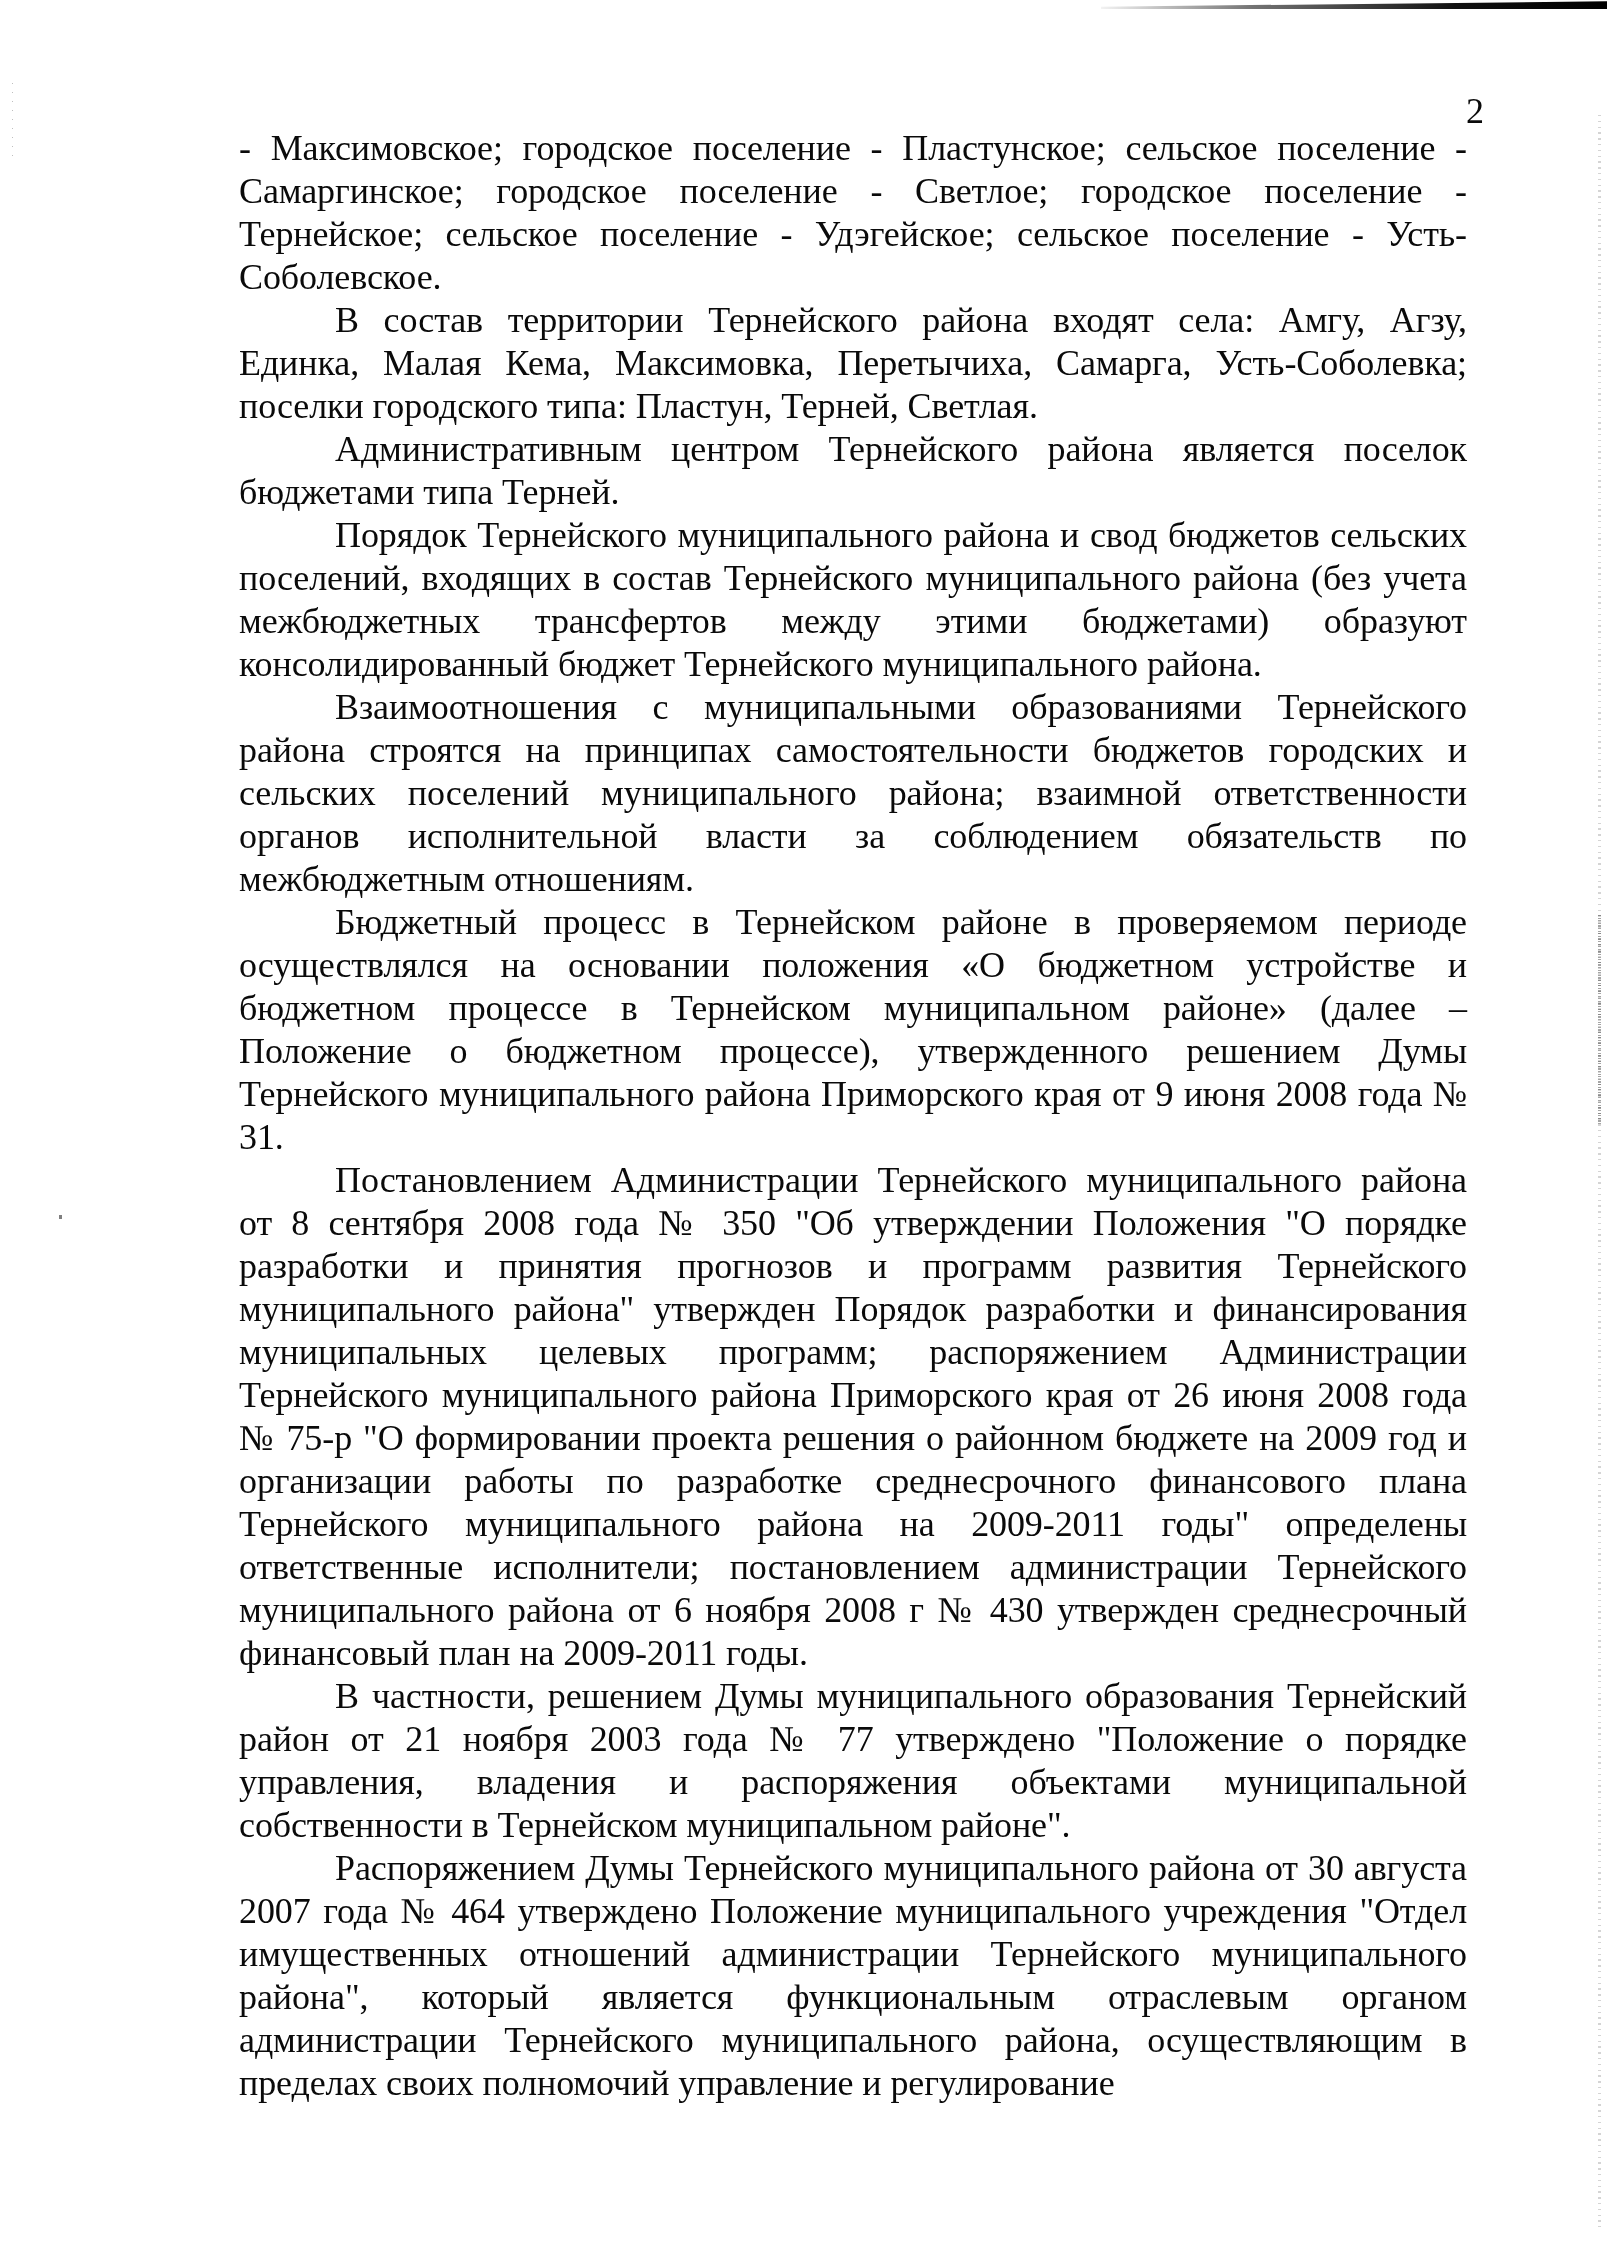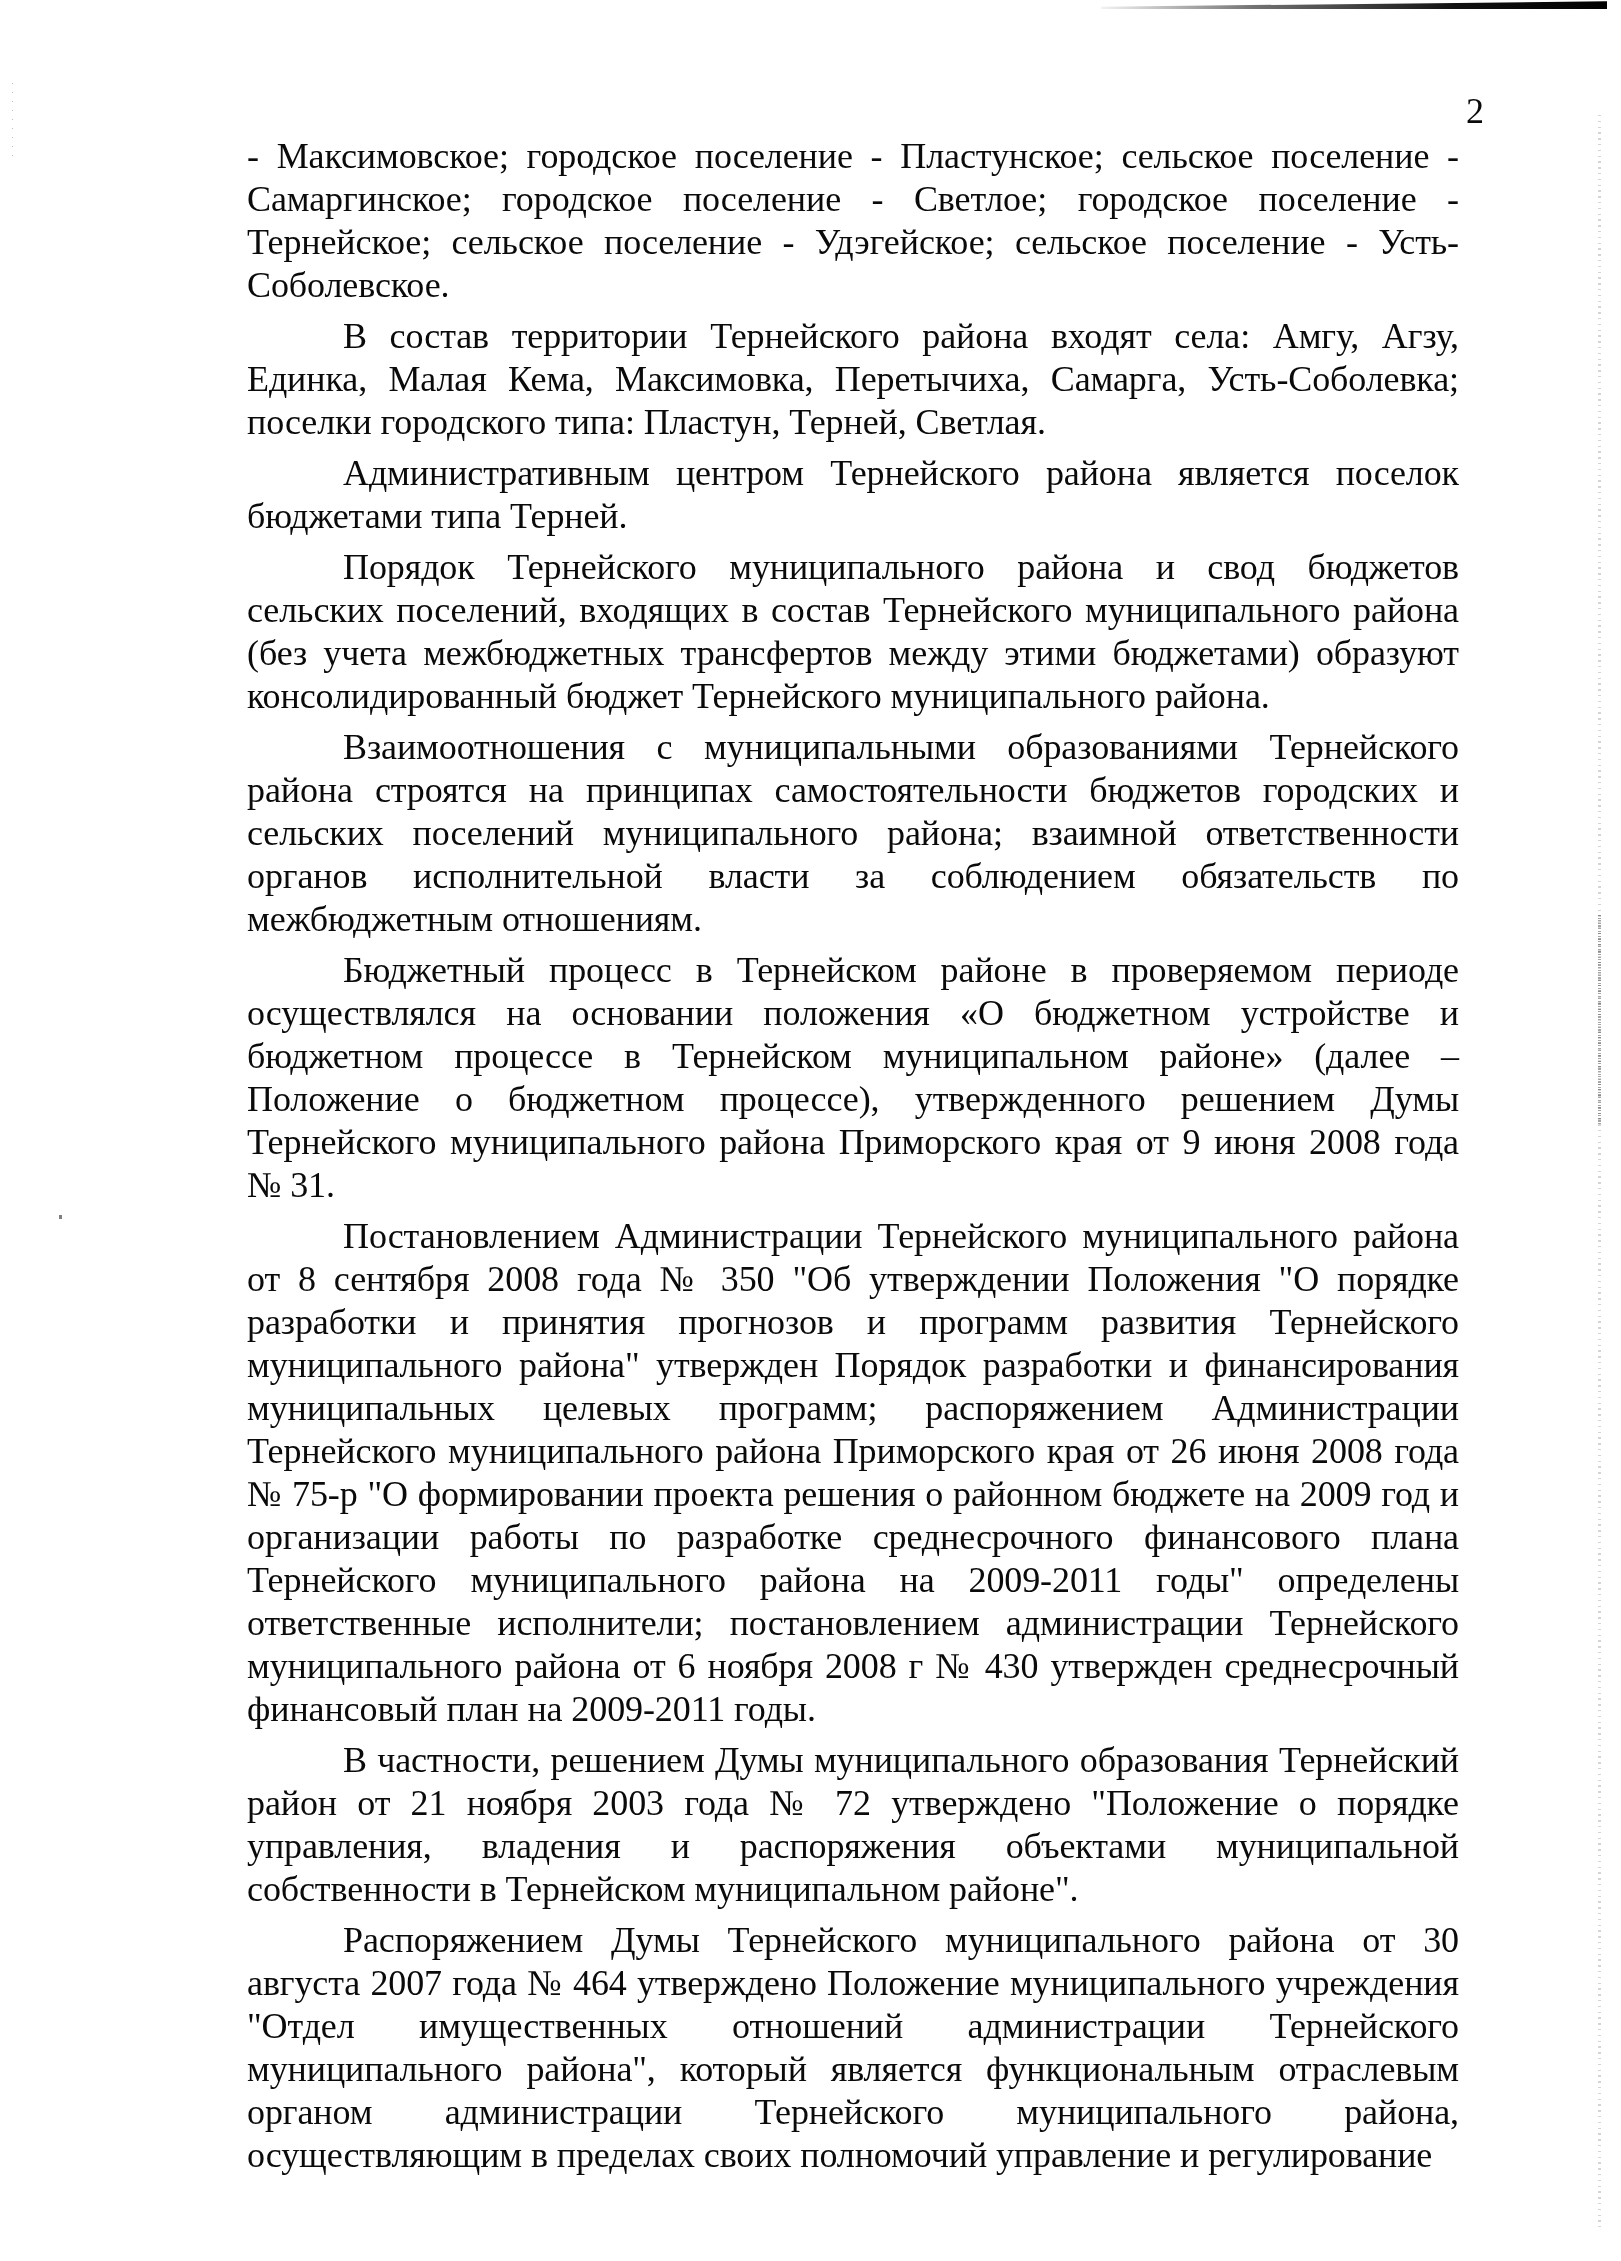--- a/index.html
+++ b/index.html
@@ -68,21 +68,21 @@
       position: absolute;
       left: 239px;
       top: 127px;
       width: 1228px;
       font-size: 36px;
       line-height: 43px;
       text-align: justify;
       letter-spacing: -0.1px;
     }
     .doc-body p {
-      margin: 8px;
+      margin: 0;
       text-indent: 96px;
       hyphens: none;
     }
     .doc-body p.no-indent {
       text-indent: 0;
     }
   </style>
 </head>
 <body>
 
@@ -95,16 +95,16 @@
 <div class="page-number">2</div>
 
 <div class="doc-body">
   <p class="no-indent">- Максимовское; городское поселение - Пластунское; сельское поселение - Самаргинское; городское поселение - Светлое; городское поселение - Тернейское; сельское поселение - Удэгейское; сельское поселение  - Усть-Соболевское.</p>
   <p>В состав территории Тернейского района входят села: Амгу, Агзу, Единка, Малая Кема, Максимовка, Перетычиха, Самарга, Усть-Соболевка; поселки городского типа: Пластун, Терней, Светлая.</p>
   <p>Административным центром Тернейского района является поселок бюджетами типа Терней.</p>
   <p>Порядок Тернейского муниципального района и свод бюджетов сельских поселений, входящих в состав Тернейского муниципального района (без учета межбюджетных трансфертов между этими бюджетами) образуют консолидированный бюджет Тернейского муниципального района.</p>
   <p>Взаимоотношения с муниципальными образованиями  Тернейского района строятся на принципах самостоятельности бюджетов городских и сельских поселений муниципального района; взаимной ответственности органов исполнительной власти за соблюдением обязательств по межбюджетным отношениям.</p>
   <p>Бюджетный процесс в Тернейском районе в проверяемом периоде осуществлялся на основании положения «О бюджетном устройстве и бюджетном процессе в Тернейском муниципальном районе» (далее – Положение о бюджетном процессе), утвержденного решением Думы Тернейского муниципального района Приморского края от 9 июня 2008 года № 31.</p>
   <p>Постановлением Администрации Тернейского муниципального района от 8 сентября 2008 года № 350 "Об утверждении Положения "О порядке разработки и принятия прогнозов и программ развития Тернейского муниципального района" утвержден Порядок разработки и финансирования муниципальных целевых программ; распоряжением Администрации Тернейского муниципального района Приморского края от 26 июня 2008 года № 75-р "О формировании проекта решения о районном бюджете на 2009 год и организации работы по разработке среднесрочного финансового плана Тернейского муниципального района на 2009-2011 годы" определены ответственные исполнители; постановлением администрации Тернейского муниципального района от 6 ноября 2008 г № 430 утвержден среднесрочный финансовый план на 2009-2011 годы.</p>
-  <p>В частности, решением Думы муниципального образования Тернейский район от 21 ноября 2003 года № 72 утверждено "Положение о порядке управления, владения и распоряжения объектами муниципальной собственности в Тернейском муниципальном районе".</p>
+  <p>В частности, решением Думы муниципального образования Тернейский район от 21 ноября 2003 года № 77 утверждено "Положение о порядке управления, владения и распоряжения объектами муниципальной собственности в Тернейском муниципальном районе".</p>
   <p>Распоряжением Думы Тернейского муниципального района от 30 августа 2007 года № 464 утверждено Положение муниципального учреждения "Отдел имущественных отношений администрации Тернейского муниципального района", который является функциональным отраслевым органом администрации Тернейского муниципального района, осуществляющим в пределах своих полномочий управление и регулирование</p>
 </div>
 
 
 </body></html>

